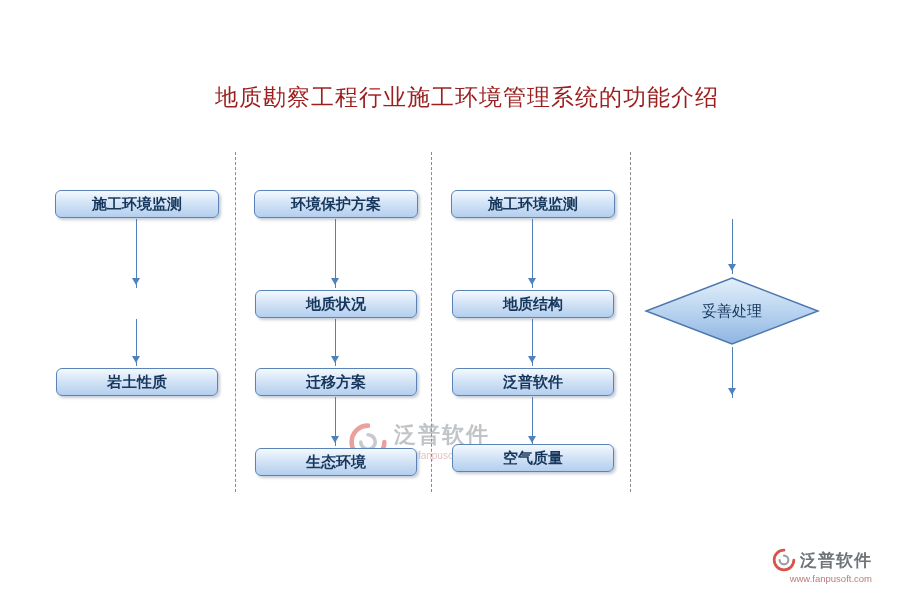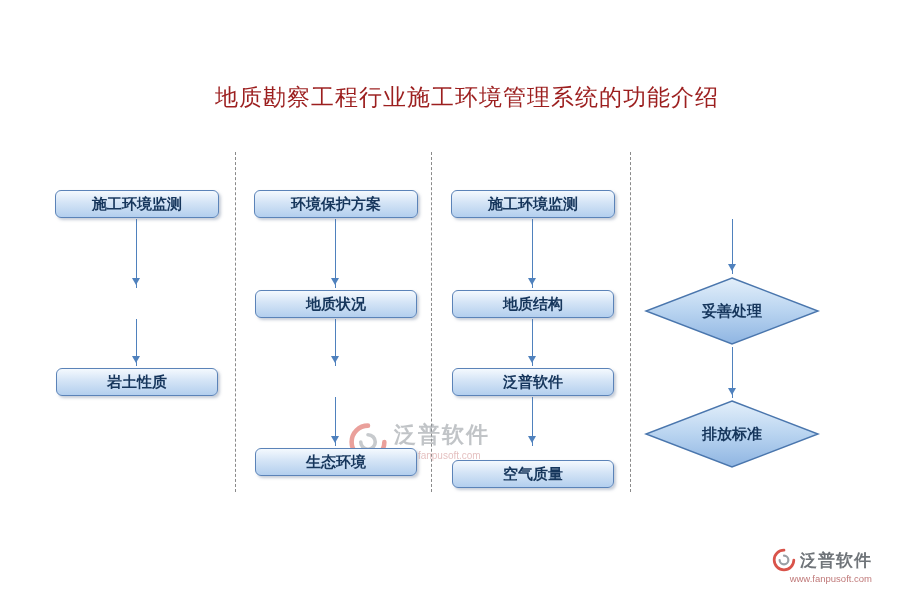--- a/index.html
+++ b/index.html
@@ -54,21 +54,21 @@
   .diamond{
     position:absolute;
     width:176px;height:70px;
     z-index:3;
   }
   .diamond svg{position:absolute;left:0;top:0;}
   .diamond-label{
     position:absolute;
     left:0;top:0;width:176px;height:70px;
     display:flex;align-items:center;justify-content:center;
-    font-size:15px;font-weight:bold;
+    font-size:15px;font-weight:normal;
     color:var(--box-text,#16365c);
     text-align:right;
   }
   .watermark-center{
     position:absolute;
     left:348px;top:422px;
     display:flex;align-items:flex-start;
     opacity:0.55;
     z-index:1;
   }
@@ -123,48 +123,43 @@
 
   <div class="node" style="left:55px;top:190px;width:162px">施工环境监测</div>
   <div class="arrow" style="left:136px;top:219px;height:69px"></div>
   <div class="arrow" style="left:136px;top:319px;height:47px"></div>
   <div class="node" style="left:56px;top:368px;width:160px">岩土性质</div>
 
   <div class="node" style="left:254px;top:190px;width:162px">环境保护方案</div>
   <div class="arrow" style="left:335px;top:219px;height:69px"></div>
   <div class="node" style="left:255px;top:290px;width:160px">地质状况</div>
   <div class="arrow" style="left:335px;top:319px;height:47px"></div>
+  <div class="node" style="left:255px;top:368px;width:160px">迁移方案</div>
   <div class="arrow" style="left:335px;top:397px;height:49px"></div>
   <div class="node" style="left:255px;top:448px;width:160px">生态环境</div>
 
   <div class="node" style="left:451px;top:190px;width:162px">施工环境监测</div>
   <div class="arrow" style="left:532px;top:219px;height:69px"></div>
   <div class="node" style="left:452px;top:290px;width:160px">地质结构</div>
   <div class="arrow" style="left:532px;top:319px;height:47px"></div>
   <div class="node" style="left:452px;top:368px;width:160px">泛普软件</div>
   <div class="arrow" style="left:532px;top:397px;height:49px"></div>
-  <div class="node" style="left:452px;top:460px;width:160px">空气质量</div>
+  <div class="node" style="left:452px;top:444px;width:160px">空气质量</div>
 
   <div class="arrow" style="left:732px;top:219px;height:55px"></div>
 
   <div class="diamond" style="left:644px;top:276px">
     <svg width="176" height="70">
       <polygon points="88,2 174,35 88,68 2,35" fill="url(#diamondGrad)" stroke="#4a76ad" stroke-width="1.5"></polygon>
     </svg>
     <span class="diamond-label">妥善处理</span>
   </div>
 
   <div class="arrow" style="left:732px;top:347px;height:51px"></div>
 
-  <div class="diamond" style="left:644px;top:399px">
-    <svg width="176" height="70">
-      <polygon points="88,2 174,35 88,68 2,35" fill="url(#diamondGrad)" stroke="#4a76ad" stroke-width="1.5"></polygon>
-    </svg>
-    <span class="diamond-label">排放标准</span>
-  </div>
 
   <div class="watermark-center">
     <svg width="40" height="40" viewBox="0 0 44 44">
       <path d="M22 4 A18 18 0 1 0 40 22" fill="none" stroke="#d9534a" stroke-width="5" stroke-linecap="round"></path>
       <path d="M22 14 A8 8 0 1 1 14 22" fill="none" stroke="#9aa0a6" stroke-width="4" stroke-linecap="round"></path>
     </svg>
     <div class="wm-text">
       <div class="brand">泛普软件</div>
       <div class="url">www.fanpusoft.com</div>
     </div>

